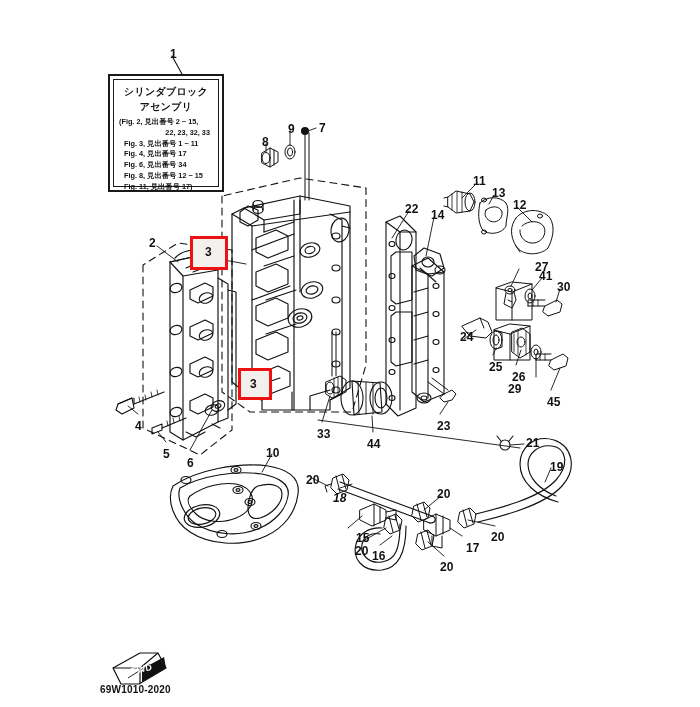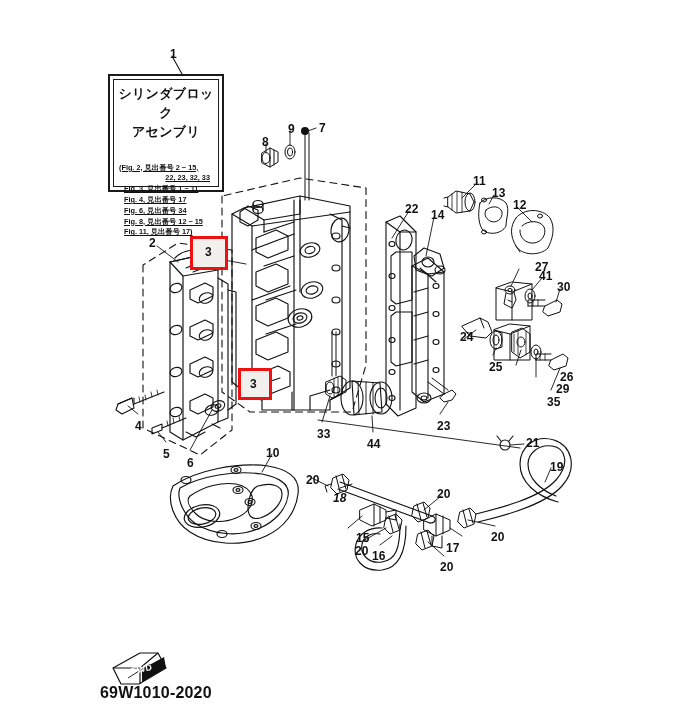--- a/index.html
+++ b/index.html
@@ -49,33 +49,32 @@
     left: 3px;
     top: 3px;
     right: 3px;
     bottom: 3px;
     border: 1px solid #1a1a1a;
     box-sizing: border-box;
     padding: 5px 4px 3px 4px;
   }
   .legend-title {
     text-align: center;
-    font-size: 13px;
+    font-size: 10px;
     font-weight: bold;
     color: #111;
     line-height: 1.45;
     letter-spacing: 0.3px;
   }
   .legend-lines {
-    margin-top: 21px;
+    margin-top: 3px;
     font-size: 7.3px;
     font-weight: bold;
     color: #111;
     line-height: 1.48;
-    text-decoration: underline;
   }
   .legend-lines div {
     white-space: nowrap;
   }
   .ll-indent-0 { text-align: left; padding-left: 1px; }
   .ll-indent-1 { text-align: right; padding-right: 4px; }
   .ll-indent-2 { text-align: left; padding-left: 6px; }
   
   .redbox {
     position: absolute;
@@ -88,21 +87,21 @@
     font-family: "Liberation Sans", sans-serif;
     font-size: 12px;
     font-weight: bold;
     color: #111;
   }
   
   #drawing-number {
     position: absolute;
     left: 100px;
     top: 684px;
-    font-size: 16px;
+    font-size: 10px;
     font-weight: bold;
     color: #111;
     letter-spacing: 0.2px;
   }
   #fwd-label {
     position: absolute;
     left: 131px;
     top: 664px;
     font-size: 9px;
     font-weight: bold;
@@ -633,37 +632,37 @@
       <div class="callout" style="left: 319px; top: 122px;">7</div>
       <div class="callout" style="left: 262px; top: 136px;">8</div>
       <div class="callout" style="left: 288px; top: 123px;">9</div>
       <div class="callout" style="left: 266px; top: 447px;">10</div>
       <div class="callout" style="left: 473px; top: 175px;">11</div>
       <div class="callout" style="left: 513px; top: 199px;">12</div>
       <div class="callout" style="left: 492px; top: 187px;">13</div>
       <div class="callout" style="left: 431px; top: 209px; text-align: right;">14</div>
       <div class="callout" style="left: 340px; top: 532px; margin-left: 16px;">15</div>
       <div class="callout" style="left: 372px; top: 550px;">16</div>
-      <div class="callout" style="left: 446px; top: 542px; text-align: center;">17</div>
+      <div class="callout" style="left: 466px; top: 542px; text-align: center;">17</div>
       <div class="callout" style="left: 333px; top: 492px; font-style: italic;">18</div>
       <div class="callout" style="left: 550px; top: 461px;">19</div>
       <div class="callout" style="left: 306px; top: 474px;">20</div>
       <div class="callout" style="left: 355px; top: 545px;">20</div>
       <div class="callout" style="left: 437px; top: 488px;">20</div>
       <div class="callout" style="left: 440px; top: 561px;">20</div>
       <div class="callout" style="left: 491px; top: 531px;">20</div>
       <div class="callout" style="left: 526px; top: 437px;">21</div>
       <div class="callout" style="left: 405px; top: 203px;">22</div>
       <div class="callout" style="left: 437px; top: 420px;">23</div>
       <div class="callout" style="left: 460px; top: 331px;">24</div>
       <div class="callout" style="left: 489px; top: 361px;">25</div>
-      <div class="callout" style="left: 512px; top: 371px; margin-left: 48px;">26</div>
+      <div class="callout" style="left: 512px; top: 371px;">26</div>
       <div class="callout" style="left: 535px; top: 261px;">27</div>
-      <div class="callout" style="left: 547px; top: 396px;">35</div>
-      <div class="callout" style="left: 556px; top: 383px;">29</div>
+      <div class="callout" style="left: 547px; top: 396px;">45</div>
+      <div class="callout" style="left: 508px; top: 383px;">29</div>
       <div class="callout" style="left: 557px; top: 281px;">30</div>
       <div class="callout" style="left: 539px; top: 270px;">41</div>
       <div class="callout" style="left: 367px; top: 438px;">44</div>
       <div class="callout" style="left: 317px; top: 428px;">33</div>
     </div>
 
   <div id="fwd-label">FWD</div>
   <div id="drawing-number">69W1010-2020</div>
 
 </div>

